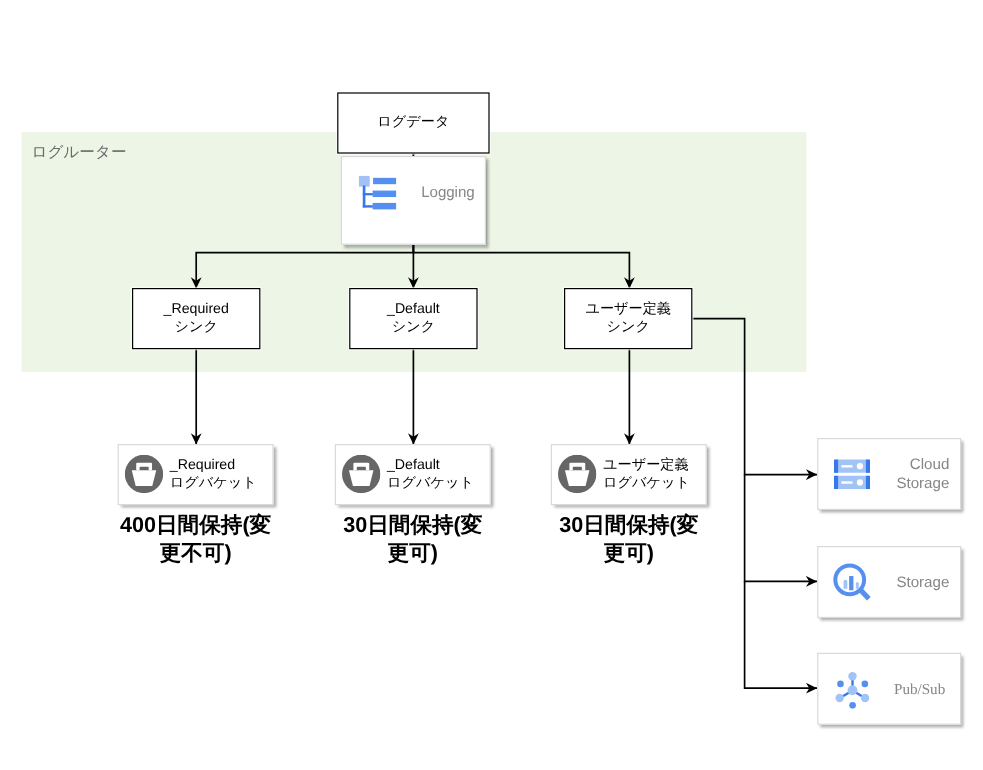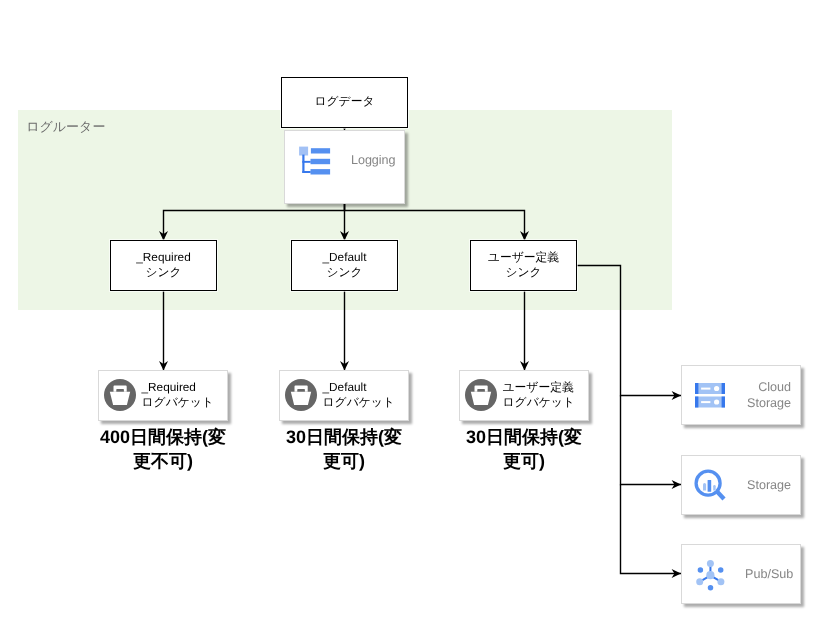--- a/index.html
+++ b/index.html
@@ -159,21 +159,21 @@
         <line x1="24.8" y1="25.3" x2="32.0" y2="33.0" stroke="#5590f0" stroke-width="4.3" stroke-linecap="butt"></line>
         <circle cx="16.1" cy="17.2" r="12.0" fill="none" stroke="#5590f0" stroke-width="3.3"></circle>
         <path d="M11.0,18.6 a1.55,1.55 0 0 1 3.1,0 v6.0 h-3.1 z" fill="#a2c3f5"></path>
         <path d="M21.2,20.2 a1.25,1.25 0 0 1 2.5,0 v4.4 h-2.5 z" fill="#a2c3f5"></path>
         <rect x="15.6" y="13.9" width="3.6" height="11.9" rx="0.3" fill="#5590f0"></rect>
       </svg></span>
     <div class="abs lbl" style="left:65px;top:22px;">
       <div>Storage</div>
     </div>
   </div>
-  <div class="abs gcard" style="left:681px;top:544px;width:120px;height:60px;">
+  <div class="abs gcard" style="left:681px;top:544px;width:120px;height:60px;font-family:Liberation Serif, serif;">
     <span class="abs" style="left:9px;top:10px;width:36px;height:36px;"><svg width="36" height="36" viewBox="0 0 36 36">
         <g stroke="#3778ec" stroke-width="2.0" stroke-linecap="butt">
           <line x1="19.45" y1="10.8" x2="19.4" y2="17.2"></line>
           <line x1="16.7" y1="22.1" x2="11.0" y2="25.4"></line>
           <line x1="22.1" y1="22.1" x2="27.8" y2="25.4"></line>
         </g>
         <circle cx="9.4" cy="14.9" r="2.75" fill="#5590f0"></circle>
         <circle cx="29.7" cy="14.9" r="2.75" fill="#5590f0"></circle>
         <circle cx="19.5" cy="32.8" r="2.75" fill="#5590f0"></circle>
         <circle cx="19.4" cy="8.6" r="3.5" fill="#a2c3f5"></circle>

